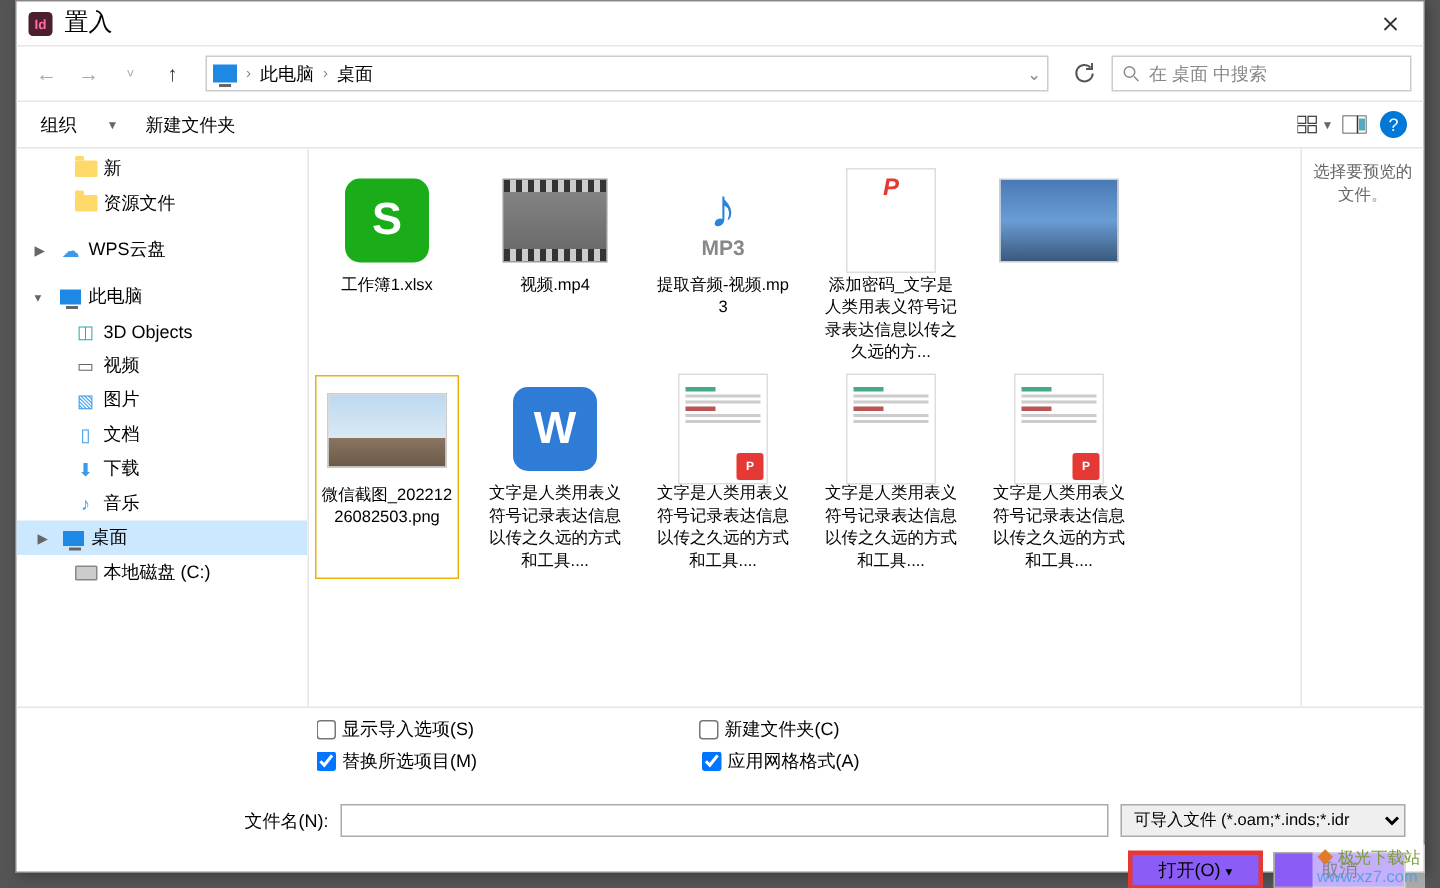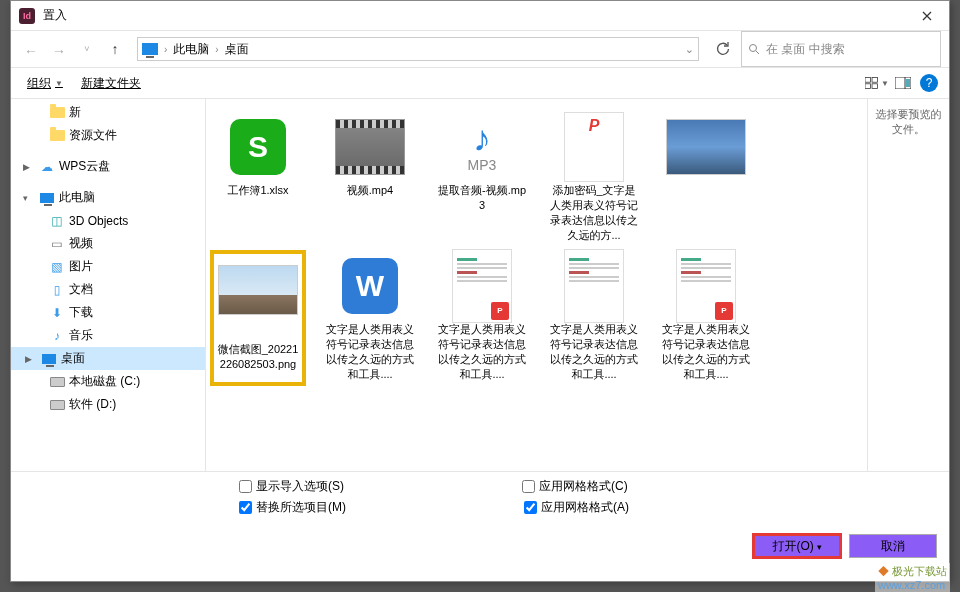--- a/index.html
+++ b/index.html
@@ -1,74 +1,74 @@
 <!DOCTYPE html>
 <html><head>
 <meta charset="utf-8">
 <style>
 *{box-sizing:border-box;margin:0;padding:0;font-family:"Microsoft YaHei","Segoe UI",sans-serif;}
 body{background:#555;width:960px;height:592px;overflow:hidden;position:relative;}
 .dialog{position:absolute;left:10px;top:0;width:940px;height:582px;background:#fff;border:1px solid #888;box-shadow:2px 2px 8px rgba(0,0,0,.3);}
 .titlebar{height:30px;display:flex;align-items:center;padding:0 0 0 8px;border-bottom:1px solid #e5e5e5;}
 .app-icon{width:16px;height:16px;background:#4b1f2f;border-radius:3px;display:flex;align-items:center;justify-content:center;color:#ff6ea3;font-size:9px;font-weight:bold;margin-right:8px;}
-.title-text{font-size:12px;flex:1;}
+.title-text{font-size:16px;flex:1;}
 .close-btn{width:45px;height:30px;display:flex;align-items:center;justify-content:center;cursor:pointer;}
 .navbar{height:36px;display:flex;align-items:center;padding:0 8px;gap:4px;}
 .nav-arrow{width:24px;height:24px;display:flex;align-items:center;justify-content:center;color:#aaa;font-size:14px;}
 .nav-arrow.dark{color:#333;}
 .addr-bar{flex:1;height:24px;border:1px solid #ccc;display:flex;align-items:center;padding:0 4px;gap:6px;font-size:12px;margin:0 6px;}
 .pc-icon{width:16px;height:12px;background:#1e88e5;position:relative;}
 .pc-icon::after{content:'';position:absolute;bottom:-3px;left:4px;width:8px;height:2px;background:#666;}
 .bc-sep{color:#888;font-size:10px;}
 .addr-spacer{flex:1;}
 .refresh-btn{width:28px;height:24px;display:flex;align-items:center;justify-content:center;color:#555;}
-.search-box{width:200px;height:36px;border:1px solid #ccc;display:flex;align-items:center;padding:0 6px;gap:6px;color:#888;font-size:12px;}
+.search-box{width:200px;height:24px;border:1px solid #ccc;display:flex;align-items:center;padding:0 6px;gap:6px;color:#888;font-size:12px;}
 .toolbar{height:32px;border-top:1px solid #e5e5e5;border-bottom:1px solid #e5e5e5;display:flex;align-items:center;padding:0 8px;gap:2px;font-size:12px;}
-.tb-btn{padding:4px 8px;display:flex;align-items:center;gap:4px;cursor:pointer;text-decoration:underline;}
+.tb-btn{padding:4px 8px;display:flex;align-items:center;gap:20px;cursor:pointer;}
 .tb-spacer{flex:1;}
 .tb-icon{width:24px;height:24px;display:flex;align-items:center;justify-content:center;cursor:pointer;color:#333;}
 .help-icon{width:18px;height:18px;border-radius:50%;background:#0078d7;color:#fff;font-size:12px;display:flex;align-items:center;justify-content:center;}
 .main{display:flex;height:372px;}
 .sidebar{width:195px;border-right:1px solid #e5e5e5;overflow-y:auto;padding:2px 0;font-size:12px;}
 .tree-item{display:flex;align-items:center;height:23px;padding-left:12px;gap:4px;cursor:pointer;}
 .tree-item.sel{background:#cce8ff;}
 .tree-item.child{padding-left:38px;}
 .tree-item.gchild{padding-left:38px;}
 .exp{width:12px;font-size:9px;color:#666;}
 .ti-icon{width:16px;height:14px;display:flex;align-items:center;justify-content:center;}
 .folder-y{width:15px;height:11px;background:#ffd968;border-radius:1px;position:relative;}
 .folder-y::before{content:'';position:absolute;top:-3px;left:0;width:6px;height:3px;background:#ffd968;border-radius:1px 1px 0 0;}
 .content{flex:1;display:flex;}
 .files{flex:1;padding:12px 4px;display:flex;flex-wrap:wrap;align-content:flex-start;gap:4px 16px;overflow-y:auto;}
 .file-item{width:96px;display:flex;flex-direction:column;align-items:center;cursor:pointer;padding:4px 2px;}
-.file-item.hl{border:4px solid #eab308;gap:16px;}
+.file-item.hl{border:1px solid #eab308;}
 .file-thumb{width:80px;height:64px;display:flex;align-items:center;justify-content:center;margin-bottom:4px;}
 .file-label{font-size:11px;text-align:center;line-height:1.35;word-break:break-all;}
 .preview{width:82px;border-left:1px solid #e5e5e5;padding:8px 4px;font-size:11px;color:#666;text-align:center;}
 .xlsx-icon{width:56px;height:56px;background:#1aad19;border-radius:10px;display:flex;align-items:center;justify-content:center;color:#fff;font-size:30px;font-weight:bold;}
 .video-thumb{width:70px;height:56px;background:linear-gradient(#888,#666);border:1px solid #999;position:relative;}
 .video-thumb::before,.video-thumb::after{content:'';position:absolute;left:0;right:0;height:8px;background:repeating-linear-gradient(90deg,#333 0 4px,#ccc 4px 8px);}
 .video-thumb::before{top:0;}.video-thumb::after{bottom:0;}
 .mp3-icon{display:flex;flex-direction:column;align-items:center;}
 .note{color:#2783dd;font-size:36px;line-height:1;}
-.mp3-txt{color:#888;font-size:14px;font-weight:normal;}
+.mp3-txt{color:#888;font-size:14px;font-weight:bold;}
 .pdf-icon{width:60px;height:70px;background:#fff;border:1px solid #ddd;display:flex;flex-direction:column;}
 .pdf-top{height:26px;display:flex;align-items:center;justify-content:center;color:#e53935;font-size:16px;font-style:italic;font-weight:bold;}
 .pdf-band{flex:1;background:#e53935;color:#fff;display:flex;align-items:center;justify-content:center;font-size:15px;font-weight:bold;}
 .img-thumb{width:80px;height:56px;background:linear-gradient(#4a7ab5 0%,#6a9cd5 50%,#3a5a7c 100%);border:1px solid #ccc;}
 .img-thumb2{width:80px;height:56px;background:linear-gradient(135deg,#c9a876,#9a7a56,#5a6a8c);border:1px solid #ccc;}
 .img-sky{width:84px;height:50px;background:linear-gradient(#bdd9f0 0%,#d9e9f5 60%,#8a7560 60%,#6a5a48 100%);border:1px solid #ccc;}
 .wps-w{width:56px;height:56px;background:#2e7cd6;border-radius:10px;display:flex;align-items:center;justify-content:center;color:#fff;font-size:30px;font-weight:bold;}
 .doc-thumb{width:60px;height:74px;background:#fff;border:1px solid #ddd;padding:6px 4px;position:relative;font-size:5px;color:#999;line-height:1.6;}
 .doc-thumb .line{height:2px;background:#ccc;margin:2px 0;}
 .doc-thumb .hline{height:3px;background:#4a8;margin:2px 0;width:40%;}
 .pdf-badge{position:absolute;bottom:2px;right:2px;width:18px;height:18px;background:#e53935;color:#fff;font-size:8px;display:flex;align-items:center;justify-content:center;border-radius:2px;font-weight:bold;}
 .opts{padding:6px 0 10px 200px;font-size:12px;border-top:1px solid #e5e5e5;}
 .opt-row{display:flex;gap:150px;margin-bottom:4px;}
-.chk{display:flex;align-items:center;gap:4px;cursor:pointer;margin-left:28px;}
+.chk{display:flex;align-items:center;gap:4px;cursor:pointer;}
 .chk input{width:13px;height:13px;}
 .fname-row{display:flex;align-items:center;padding:6px 12px;gap:8px;font-size:12px;}
 .fname-input{flex:1;height:22px;border:1px solid #aaa;padding:0 4px;}
 .filter-sel{width:190px;height:22px;border:1px solid #aaa;font-size:11px;padding:0 4px;background:#efefef;}
 .btns{display:flex;justify-content:flex-end;padding:4px 12px 10px;gap:8px;}
 .btn{width:88px;height:24px;border:1px solid #aaa;background:#8b5cf6;font-size:12px;cursor:pointer;}
 .btn.hl-open{outline:3px solid #e53935;outline-offset:-2px;}
 .drop-caret{font-size:8px;color:#666;}
 .watermark{position:absolute;right:10px;bottom:0;font-size:11px;color:#7a9a3a;background:rgba(255,255,255,.5);padding:1px 3px;pointer-events:none;}
 .watermark .dl{color:#5aa0e0;}
@@ -205,26 +205,20 @@
             <span class="pc-icon" style="width:14px;height:10px;"></span>
           </span>
           <span>桌面</span>
         </div>
       <div class="tree-item gchild">
           <span class="ti-icon">
             <span class="disk-icon"></span>
           </span>
           <span>本地磁盘 (C:)</span>
         </div>
-      <div class="tree-item gchild">
-          <span class="ti-icon">
-            <span class="disk-icon"></span>
-          </span>
-          <span>软件 (D:)</span>
-        </div>
     </div>
 
     <div class="content">
       <div class="files">
         <div class="file-item">
           <div class="file-thumb">
               <div class="xlsx-icon">S</div>
             </div>
           <div class="file-label">工作簿1.xlsx</div>
         </div>
@@ -317,35 +311,40 @@
   </div>
 
   <div class="opts">
     <div class="opt-row">
       <label class="chk">
           <input type="checkbox" style="">
           <span><span>显示导入选项(S)</span></span>
         </label>
       <label class="chk">
           <input type="checkbox" style="">
-          <span>应用网格格式(C)</span>
+          <span>新建文件夹(C)</span>
         </label>
     </div>
     <div class="opt-row">
       <label class="chk">
           <input type="checkbox" checked="" style="">
           <span>替换所选项目(M)</span>
         </label>
       <label class="chk">
           <input type="checkbox" checked="" style="">
           <span>应用网格格式(A)</span>
         </label>
     </div>
   </div>
 
+  <div class="fname-row">
+    <span style="margin-left:140px;">文件名(N):</span>
+    <input class="fname-input" type="text" style="">
+    <select class="filter-sel"><option>可导入文件 (*.oam;*.inds;*.idr</option></select>
+  </div>
 
   <div class="btns">
     <button class="btn hl-open"><span>打开(O)</span> <span style="font-size:9px;">▾</span></button>
     <button class="btn">取消</button>
   </div>
 </div>
 
 <div class="watermark">
   <span style="color:#e07b2a;">◆</span> <span>极光下载站</span><br>
   <span class="dl">www.xz7.com</span>

